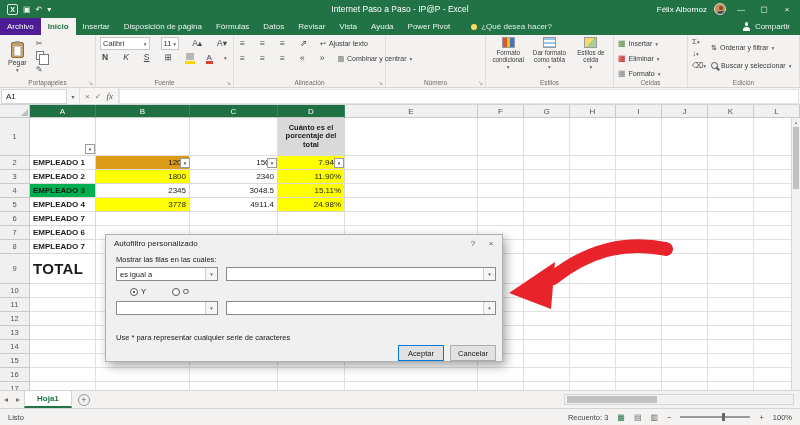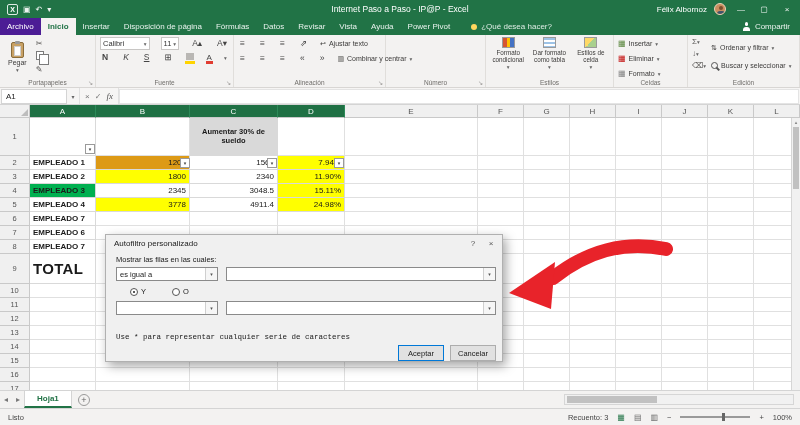--- a/index.html
+++ b/index.html
@@ -119,21 +119,21 @@
   .dl-lbl { position:absolute; left:10px; top:4px; }
   .cmb { position:absolute; height:14px; background:#fff; border:1px solid #8a8a8a; display:flex; align-items:center; padding:0 3px; font-size:7.5px; }
   .cmb .ar { position:absolute; right:0; top:0; bottom:0; width:12px; border-left:1px solid #cfcfcf; background:#f6f6f6; display:flex; align-items:center; justify-content:center; font-size:5px; color:#555; }
   .c1a{left:10px;top:16px;width:102px}.c1b{left:120px;top:16px;width:270px}
   .c2a{left:10px;top:50px;width:102px}.c2b{left:120px;top:50px;width:270px}
   .radios { position:absolute; left:24px; top:36px; display:flex; gap:26px; align-items:center; }
   .radio-item { display:flex; align-items:center; gap:3px; }
   .radio { width:8px; height:8px; border:1px solid #555; border-radius:50%; position:relative; background:#fff; }
   .radio.sel::after { content:""; position:absolute; inset:2px; border-radius:50%; background:#222; }
   .hint1 { position:absolute; left:10px; top:72px; }
-  .hint2 { position:absolute; left:10px; top:82px;font-family:Liberation Mono, monospace; }
+  .hint2 { position:absolute; left:10px; top:82px; }
   .dbtn { position:absolute; top:94px; width:46px; height:16px; background:#e1e1e1; border:1px solid #adadad; display:flex; align-items:center; justify-content:center; font-size:7.5px; color:#1a1a1a; }
   .b-ok { left:292px; border-color:#0078d7; }
   .b-cancel { left:344px; }
 
   
   .arrow-layer { position:absolute; inset:0; z-index:20; pointer-events:none; }
 
   
   .sheetbar { position:absolute; left:0; top:390px; right:0; height:18px; background:#f3f2f1; border-top:1px solid #d4d4d4; display:flex; align-items:center; font-size:8px; z-index:26; }
   .nav { color:#777; padding:0 4px; font-size:8px; }
@@ -387,21 +387,21 @@
         <div>17</div>
       </div>
 
     <div id="sheet">
 
       <div class="cel gA r1">
         <span class="fbtn">
             <span>▾</span>
           </span>
       </div>
-      <div class="cel gC r1 thead">Aumentar 30% de sueldo</div>
+      <div class="cel gD r1 thead">Cuánto es el porcentaje del total</div>
       <span class="fbtn" style="position:absolute; z-index:4; left:150px; top:40px;">
           <span>▾</span>
         </span>
       <span class="fbtn" style="position:absolute; z-index:4; left:237px; top:40px;">
           <span>▾</span>
         </span>
       <span class="fbtn" style="position:absolute; z-index:4; left:304px; top:40px;">
           <span>▾</span>
         </span>
 

